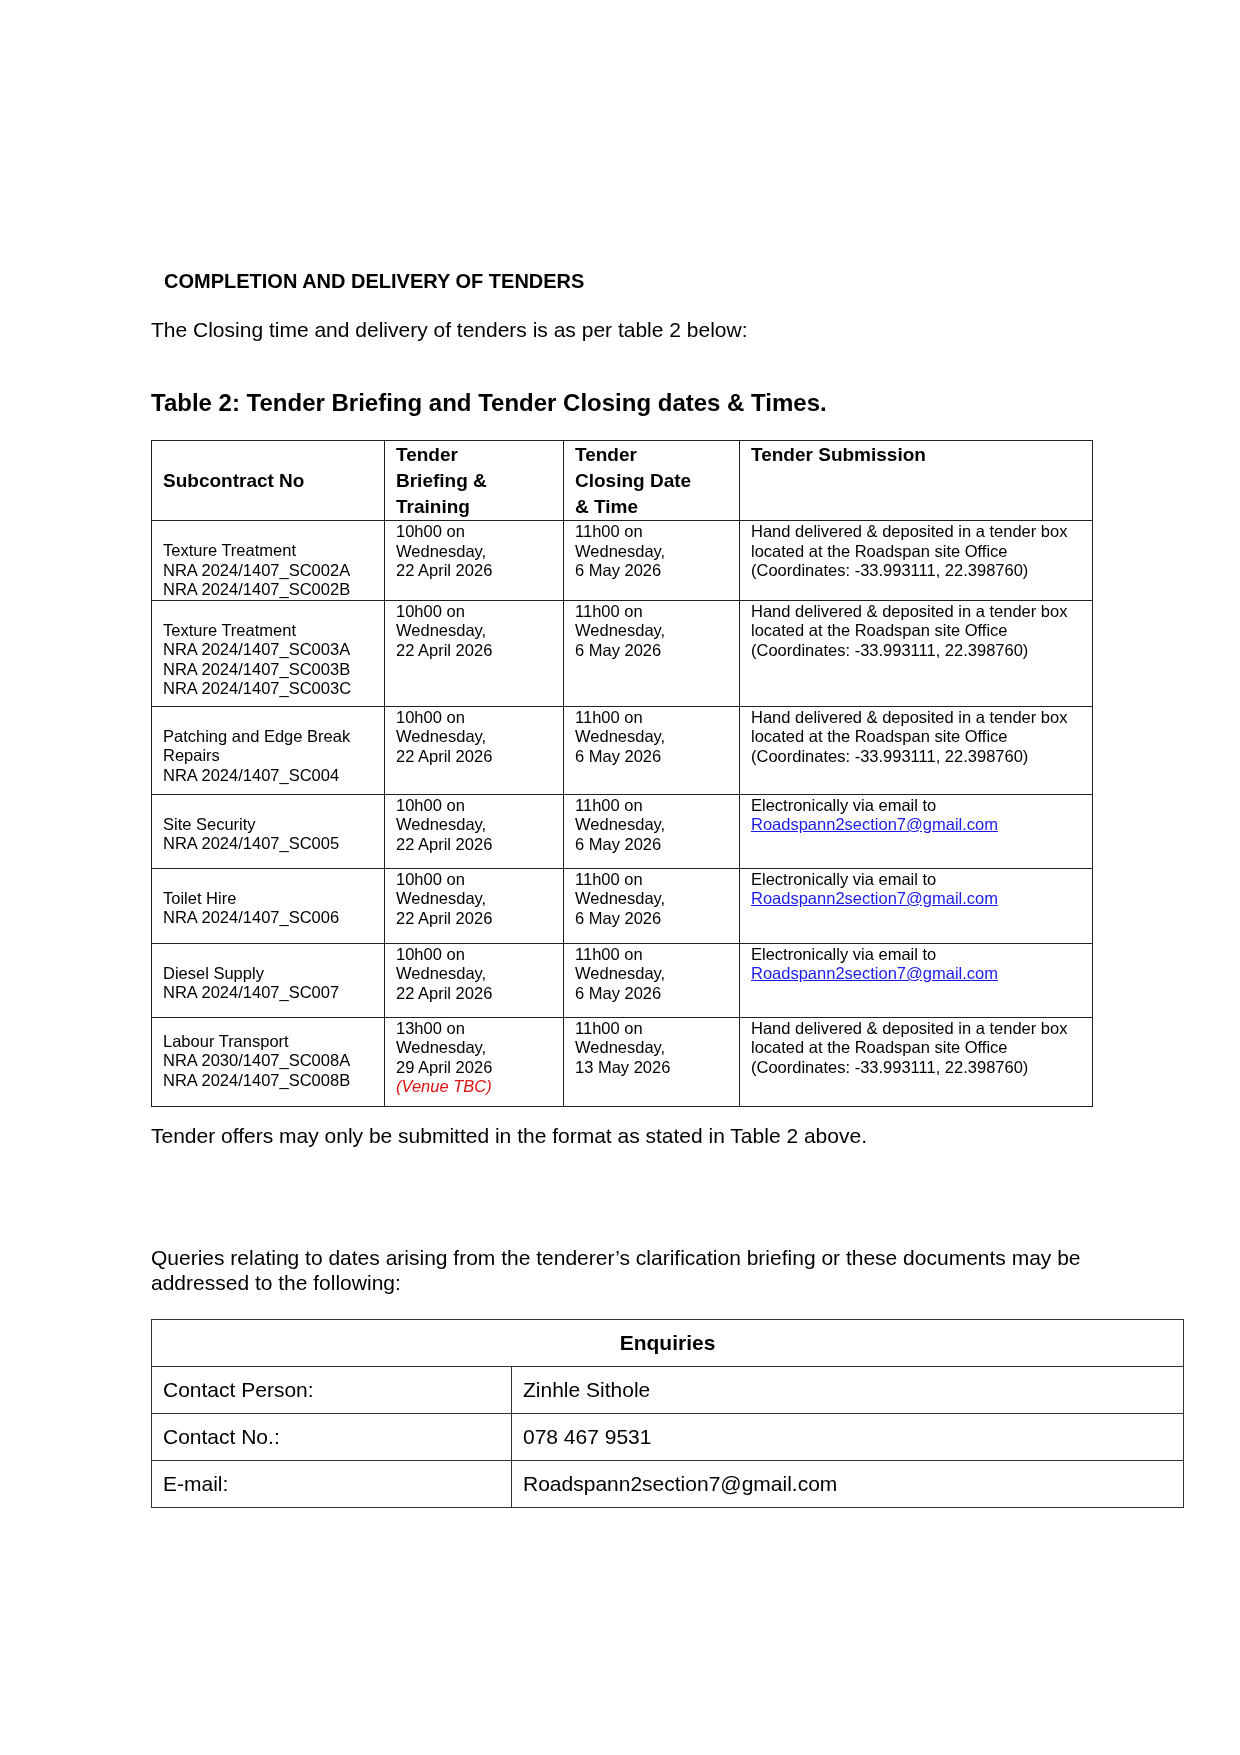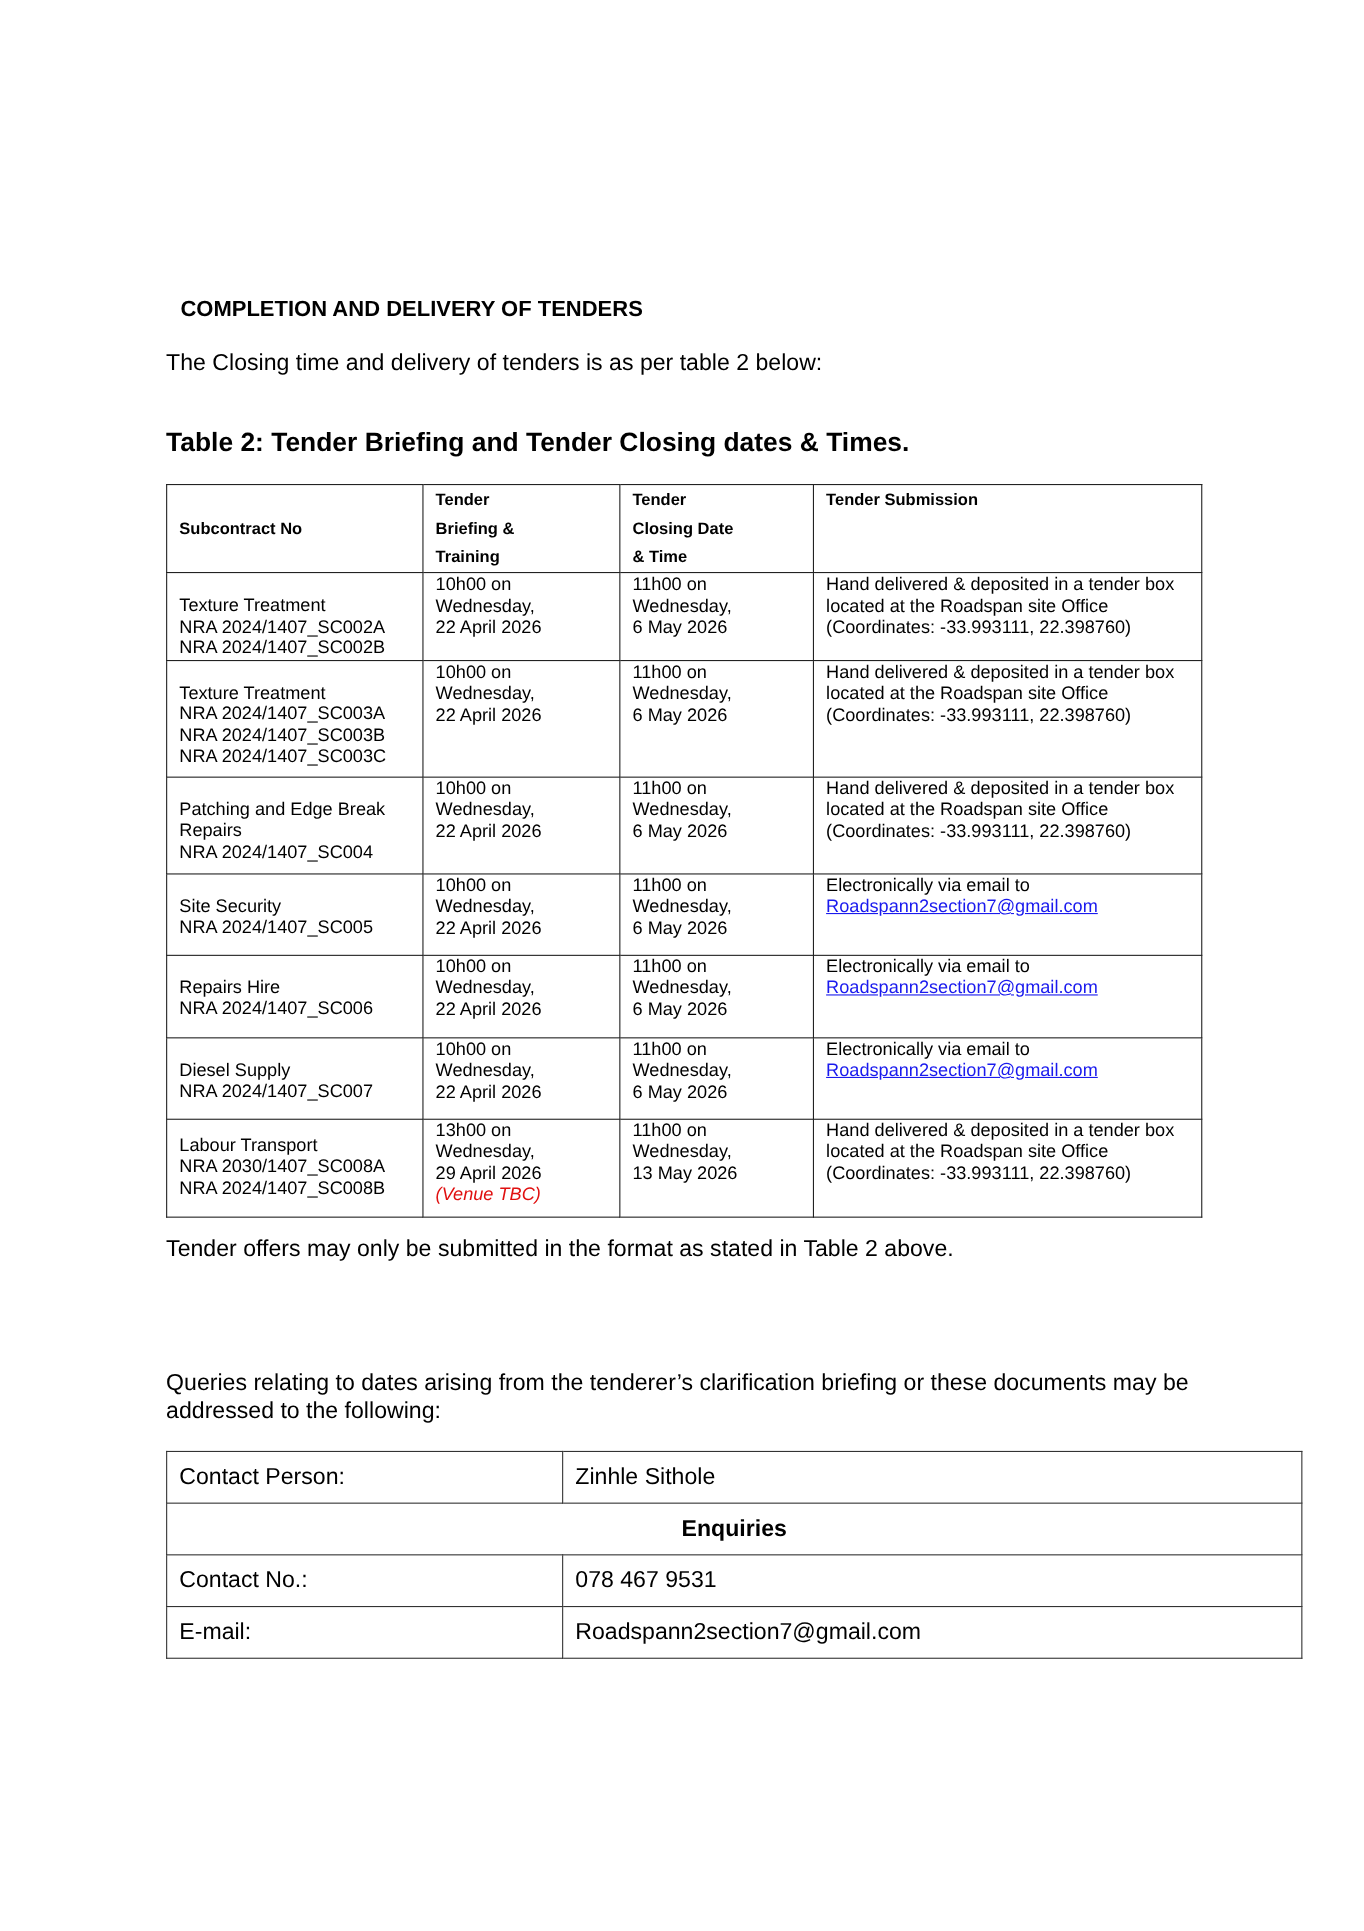--- a/index.html
+++ b/index.html
@@ -14,21 +14,21 @@
 
   table.t2 {
     position: absolute; left: 151px; top: 440px;
     border-collapse: collapse; table-layout: fixed;
     width: 941px;
   }
   table.t2 td, table.t2 th {
     border: 1.5px solid #222; vertical-align: top; text-align: left;
     padding: 1px 11px 0 11px; font-size: 16.5px; line-height: 19.5px; font-weight: normal;
   }
-  table.t2 th { font-weight: bold; font-size: 15px; line-height: 26px; padding-top: 1px; }
+  table.t2 th { font-weight: bold; font-size: 19px; line-height: 26px; padding-top: 1px; }
   table.t2 th.sub { vertical-align: middle; }
   table.t2 td.first { padding-top: 20px; }
   .line { display: block; white-space: nowrap; }
   .red { color: #e01010; font-style: italic; }
   a.link { color: #1a1aee; text-decoration: underline; }
 
   .after { left: 151px; top: 1124px; font-size: 21px; }
   .queries { left: 151px; top: 1245px; font-size: 21px; line-height: 25px; width: 1000px; }
 
   table.enq {
@@ -158,21 +158,21 @@
         <span class="line">6 May 2026</span>
       </td>
       <td>
         <span class="line">Electronically via email to</span>
         <a class="line link" href="#">Roadspann2section7@gmail.com</a>
       </td>
     </tr>
 
     <tr style="height:75px">
       <td class="first">
-        <span class="line">Repairs Hire</span>
+        <span class="line">Toilet Hire</span>
         <span class="line">NRA 2024/1407_SC006</span>
       </td>
       <td>
         <span class="line">10h00 on</span>
         <span class="line">Wednesday,</span>
         <span class="line">22 April 2026</span>
       </td>
       <td>
         <span class="line">11h00 on</span>
         <span class="line">Wednesday,</span>
@@ -234,25 +234,25 @@
 <div class="abs after">Tender offers may only be submitted in the format as stated in Table 2 above.</div>
 <div class="abs queries">Queries relating to dates arising from the tenderer’s clarification briefing or these documents may be addressed to the following:</div>
 
 <table class="enq">
   <colgroup>
       <col style="width:360px">
       <col style="width:672px">
     </colgroup>
   <tbody>
       <tr>
+    <td class="title" colspan="2">Enquiries</td>
+  </tr>
+  <tr>
     <td>Contact Person:</td>
     <td>Zinhle Sithole</td>
-  </tr>
-  <tr>
-    <td class="title" colspan="2">Enquiries</td>
   </tr>
   <tr>
     <td>Contact No.:</td>
     <td>078 467 9531</td>
   </tr>
   <tr>
     <td>E-mail:</td>
     <td>Roadspann2section7@gmail.com</td>
   </tr>
 </tbody>

